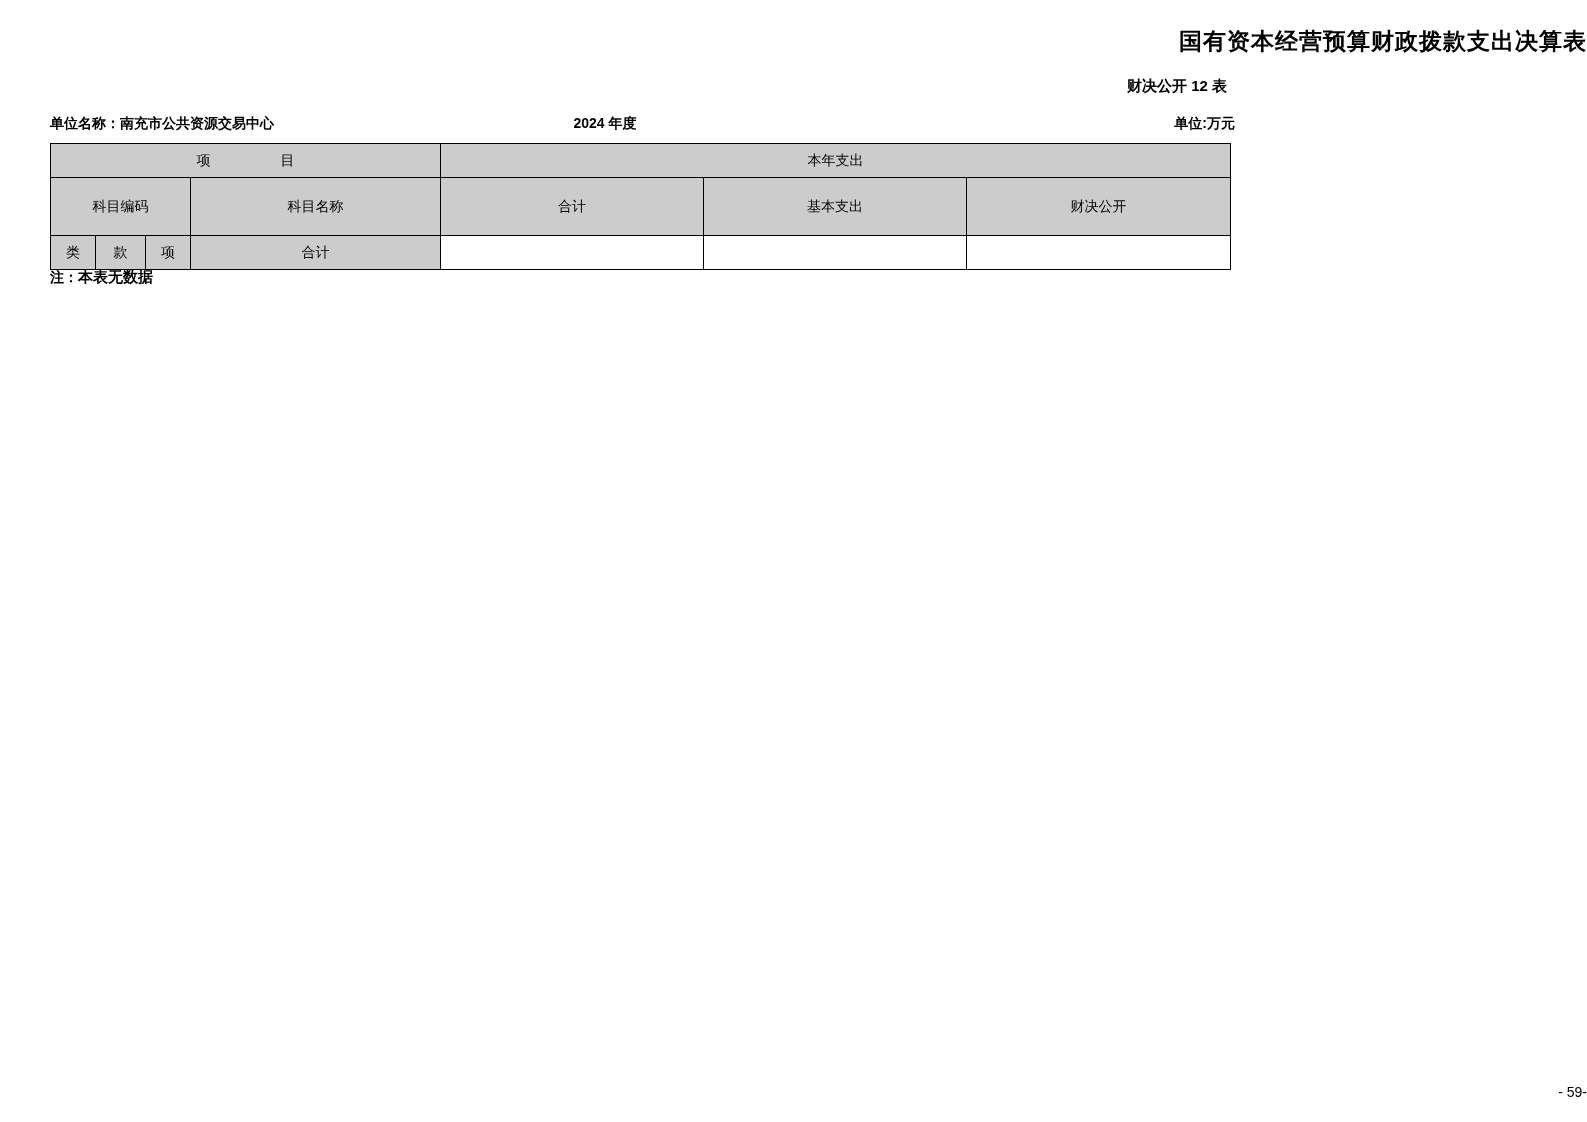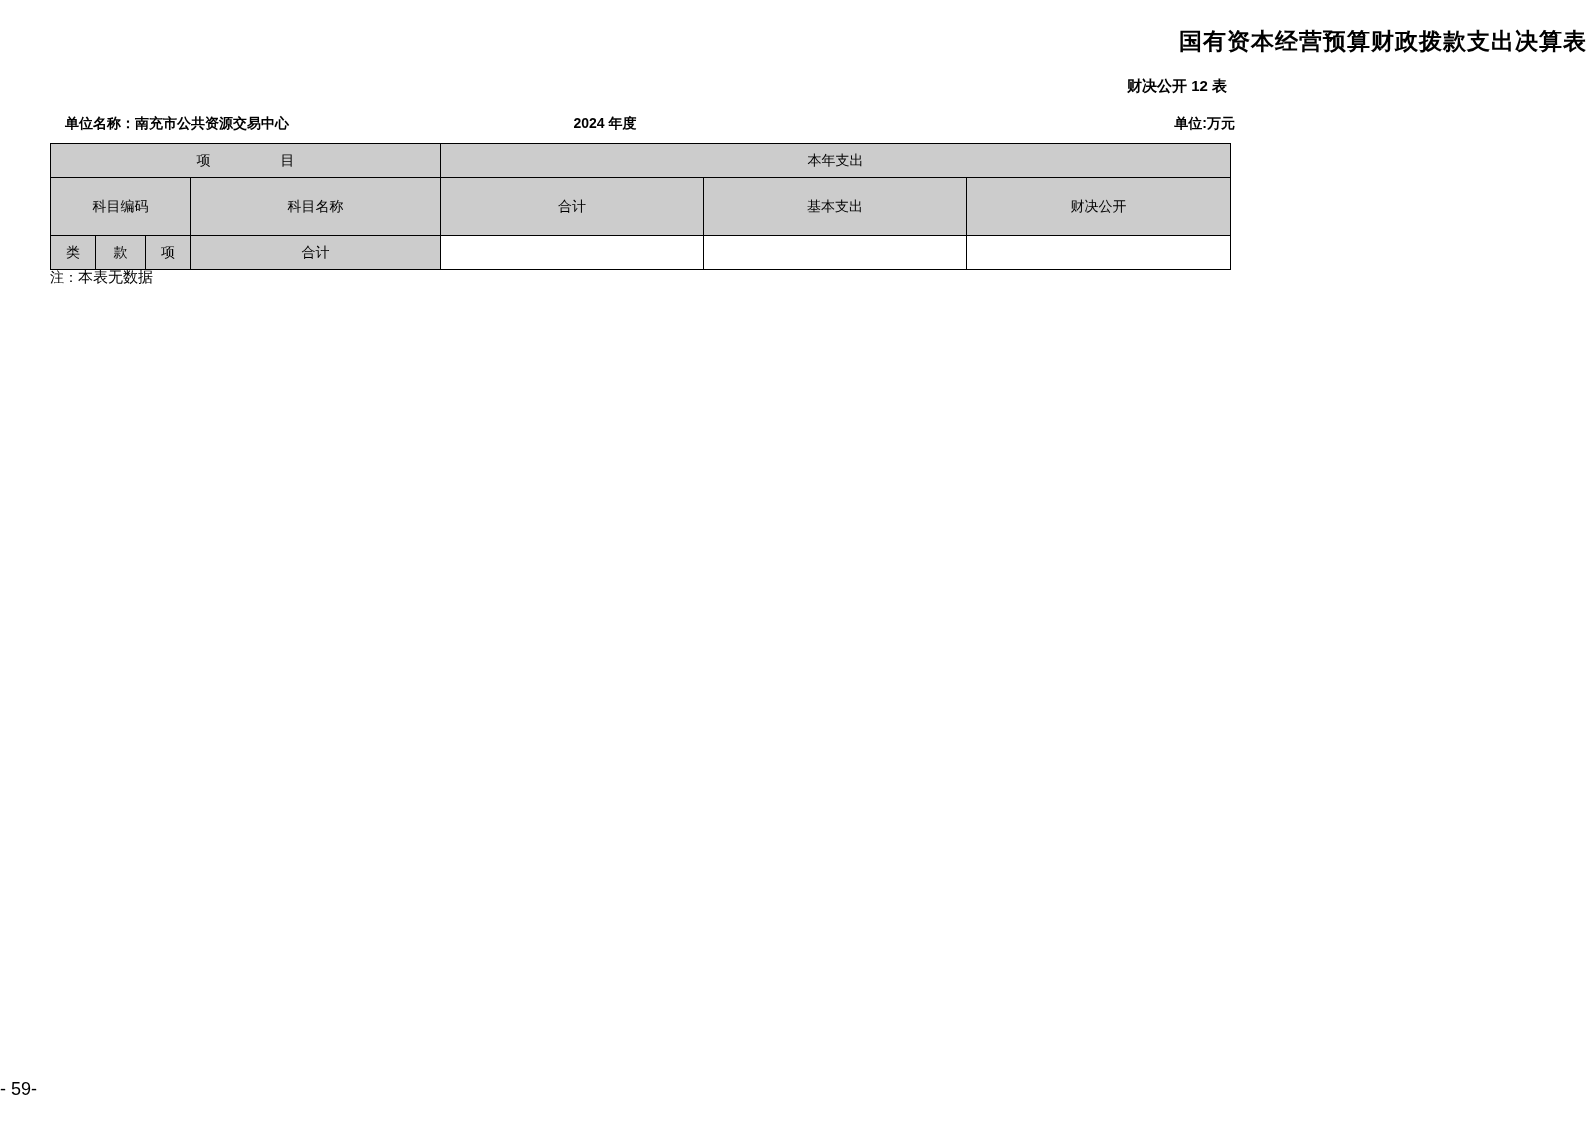--- a/index.html
+++ b/index.html
@@ -45,21 +45,20 @@
     left: 50px;
     width: 1480px;
     height: 22px;
     font-size: 14px;
   }
   .meta-left {
     position: absolute;
     left: 0;
     top: 0;
     font-weight: bold;
-    margin-left: 15px;
   }
   .meta-center {
     position: absolute;
     left: 0;
     top: 0;
     width: 1110px;
     text-align: center;
     font-weight: bold;
   }
   .meta-right {
@@ -96,33 +95,33 @@
     letter-spacing: 14px;
     padding-left: 14px;
     text-align: center;
   }
 
   .note {
     position: absolute;
     top: 268px;
     left: 50px;
     font-size: 14px;
-    font-weight: normal;
+    font-weight: bold;
   }
   .note .big {
     font-size: 15px;
   }
 
   .footer {
     position: absolute;
     bottom: 22px;
     left: 0;
     width: 1587px;
-    text-align: left;
-    font-size: 18px;
+    text-align: right;
+    font-size: 14px;
   }
 </style>
 </head>
 <body>
 
 <div class="page">
 
   <div class="title">国有资本经营预算财政拨款支出决算表</div>
 
   <div class="form-code">财决公开 12 表</div>

